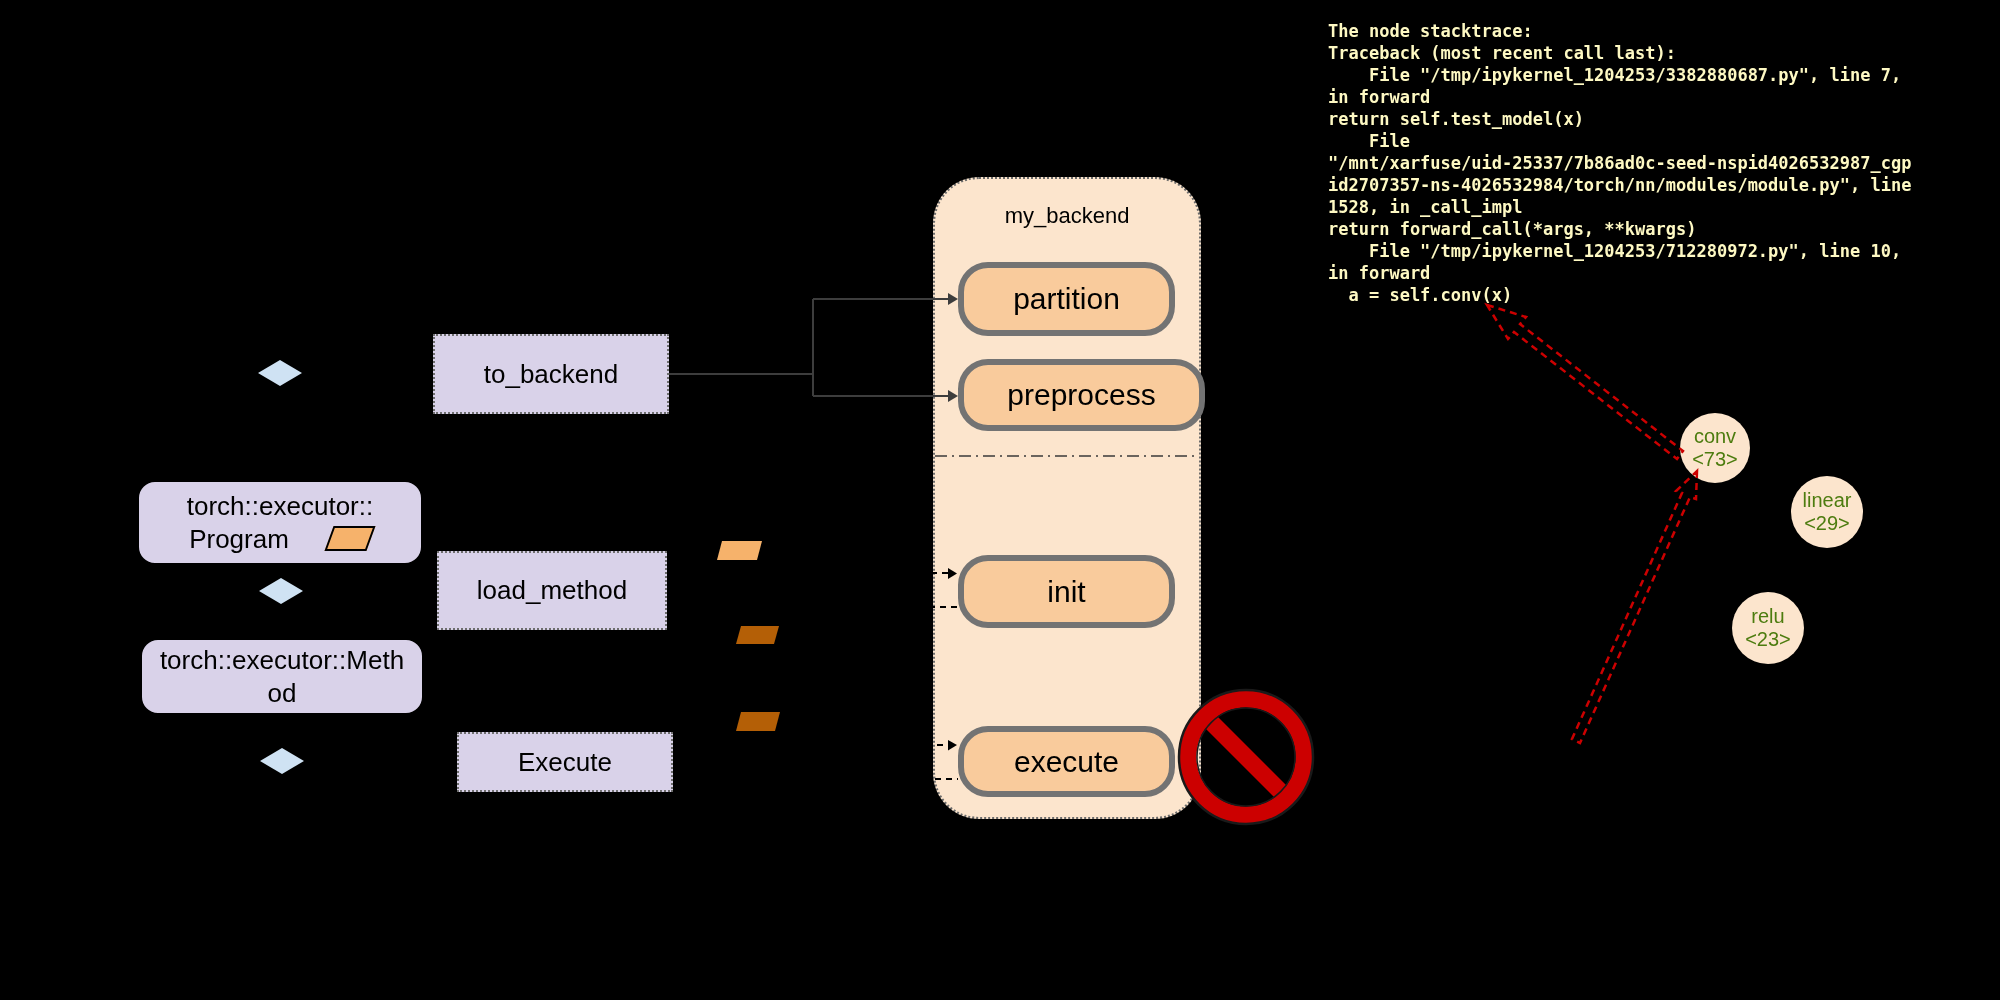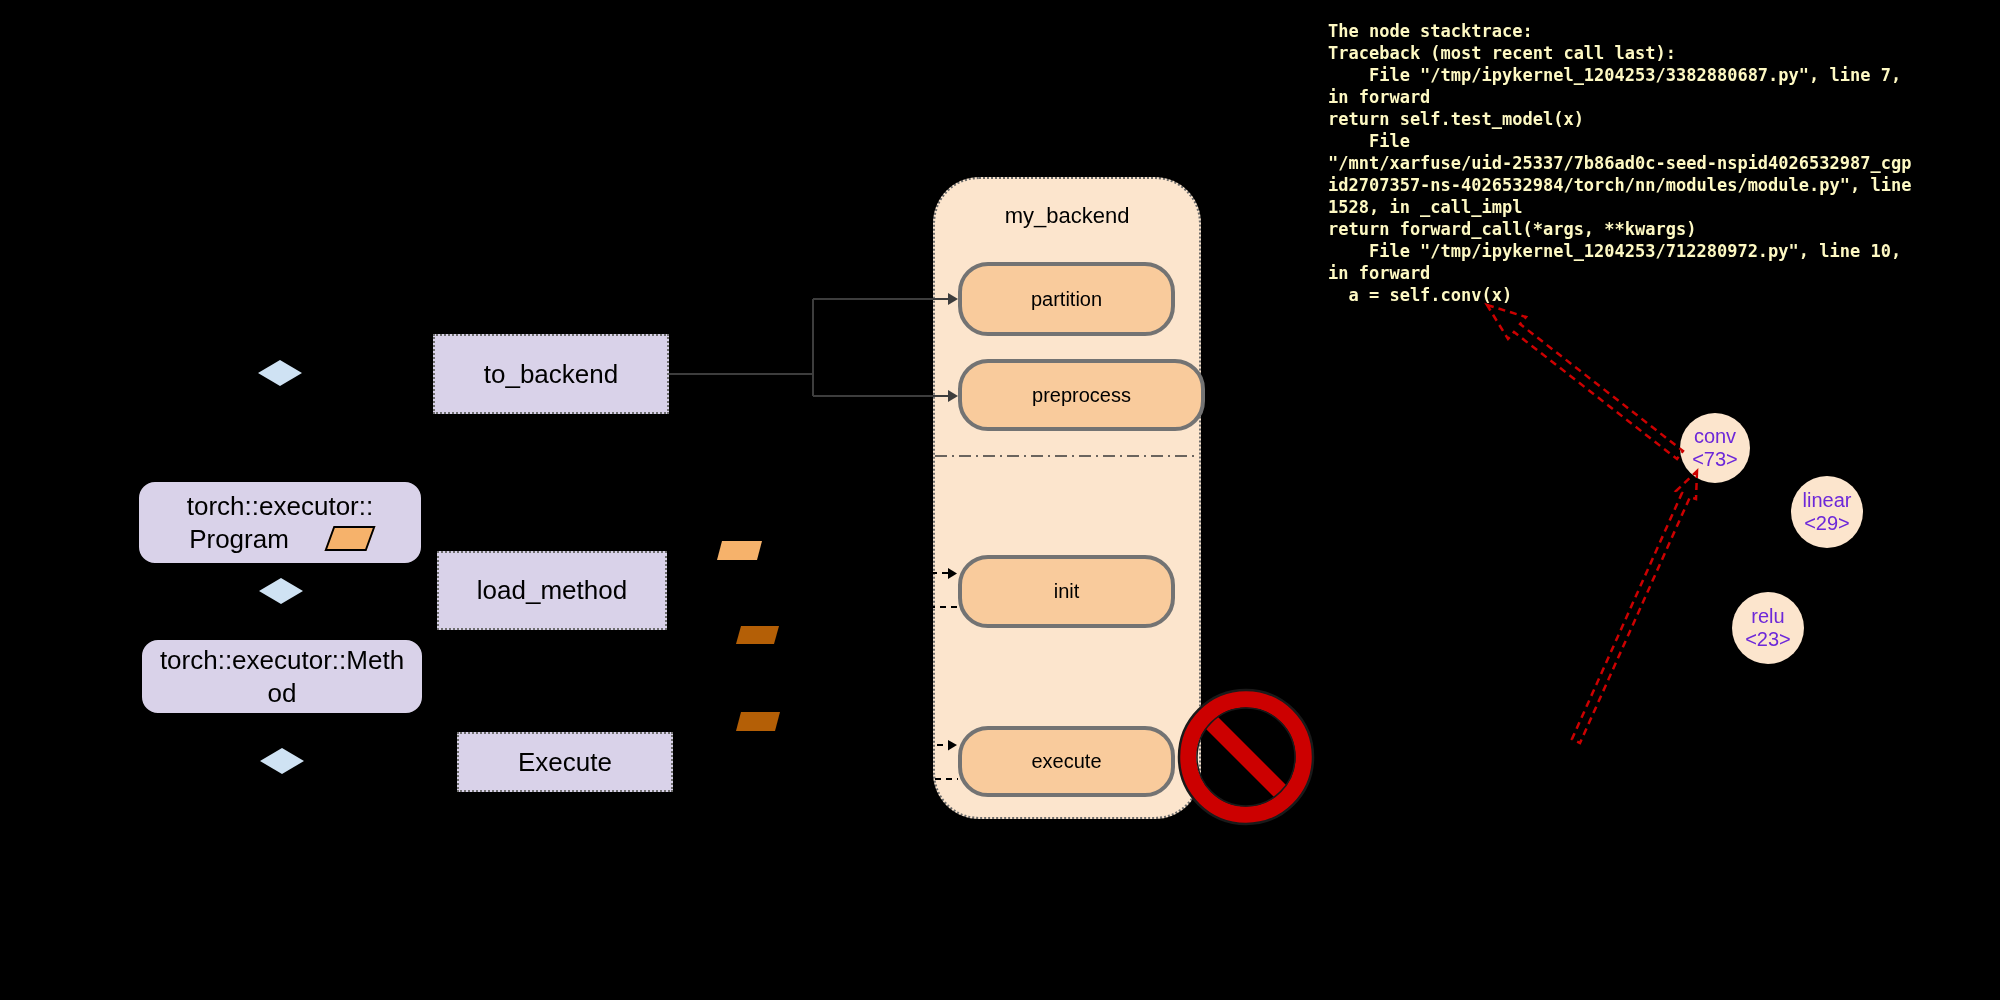--- a/index.html
+++ b/index.html
@@ -2,29 +2,29 @@
 <html><head>
 <meta charset="utf-8">
 <style>
   html,body{margin:0;padding:0;background:#000;}
   .scene{position:relative;width:2000px;height:1000px;background:#000;overflow:hidden;
          font-family:"Liberation Sans", sans-serif;}
   .box{position:absolute;display:flex;align-items:center;justify-content:center;
        text-align:center;color:#000;font-size:26px;line-height:1.25;box-sizing:border-box;}
   .lav-round{background:#d9d2e9;border:2px solid #000;border-radius:18px;}
   .lav-dotted{background:#d9d2e9;border:2px dotted #6e6e6e;}
-  .stage{background:#f9cb9c;border:4px solid #737373;border-radius:30px;font-size:20px;}
+  .stage{background:#f9cb9c;border:6px solid #737373;border-radius:30px;font-size:30px;}
   .container-bk{position:absolute;background:#fce5cd;border:2px dotted #6b6b6b;border-radius:46px;box-sizing:border-box;}
   .bk-title{position:absolute;color:#000;font-size:22px;text-align:center;}
   .multi{flex-direction:column;}
   .pg-line2{display:flex;align-items:center;justify-content:center;gap:24px;}
   .pgram-inline{display:inline-block;width:38px;height:21px;background:#f6b26b;
                 border:2px solid #000;transform:skewX(-20deg);margin-left:16px;}
   .circle{position:absolute;background:#fce5cd;border-radius:50%;display:flex;flex-direction:column;
-          align-items:center;justify-content:center;color:#6d28d9;font-size:20px;line-height:23px;}
+          align-items:center;justify-content:center;color:#4d7c0f;font-size:20px;line-height:23px;}
   .trace{position:absolute;left:1328px;top:20px;margin:0;color:#fef9c3;
          font-family:"DejaVu Sans Mono", monospace;font-size:17px;font-weight:bold;
          line-height:22px;white-space:pre;}
   svg.overlay{position:absolute;left:0;top:0;pointer-events:none;}
 </style>
 </head>
 <body>
 
 <div class="scene">
 

